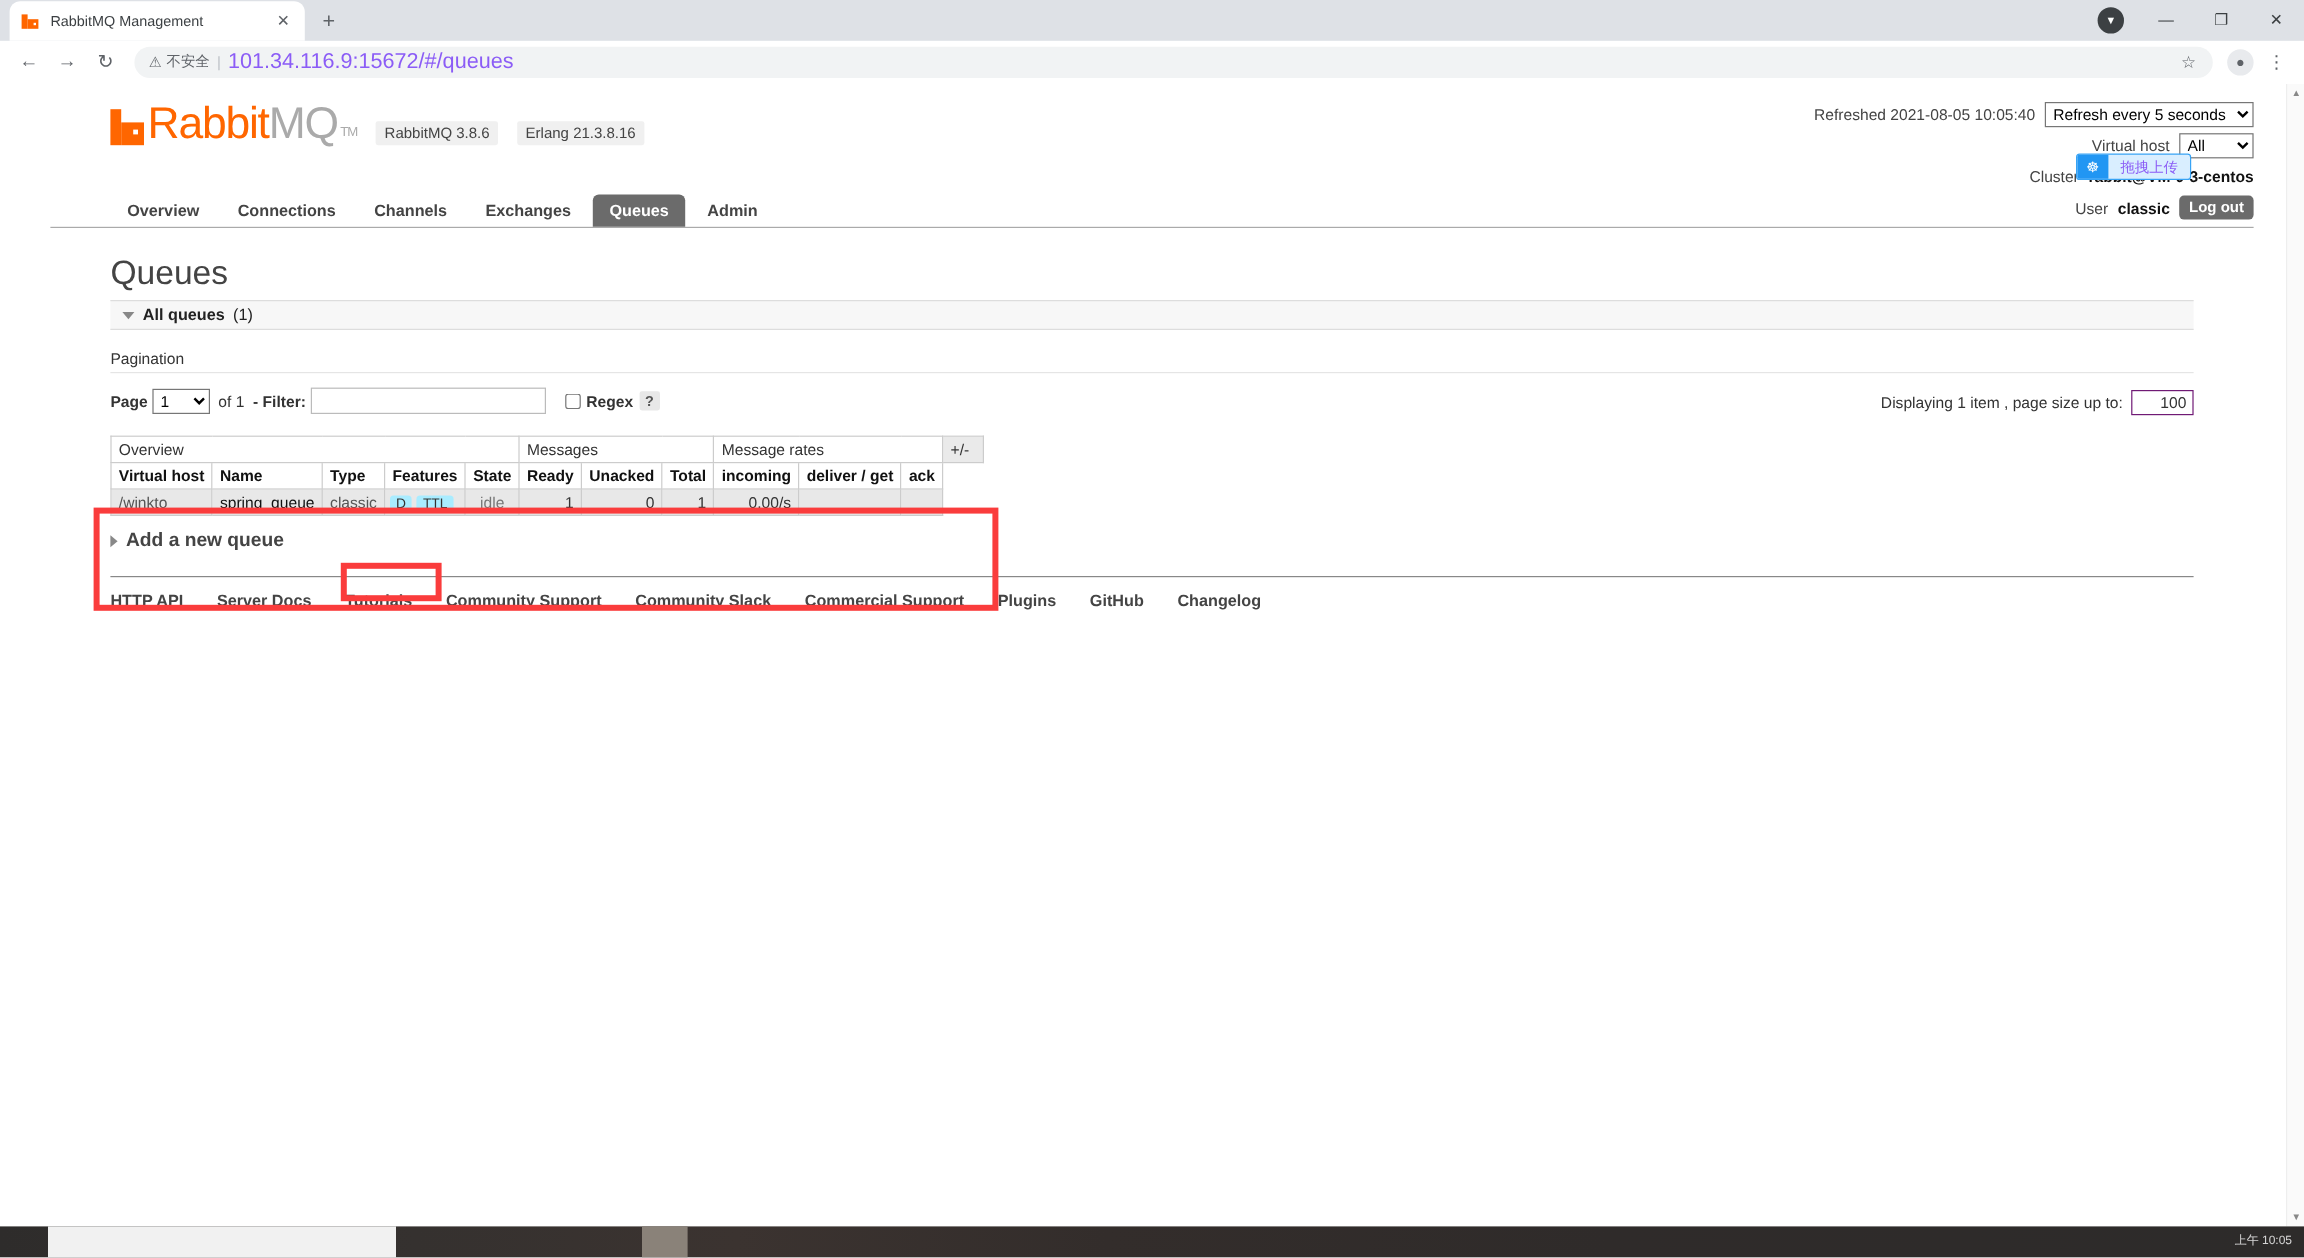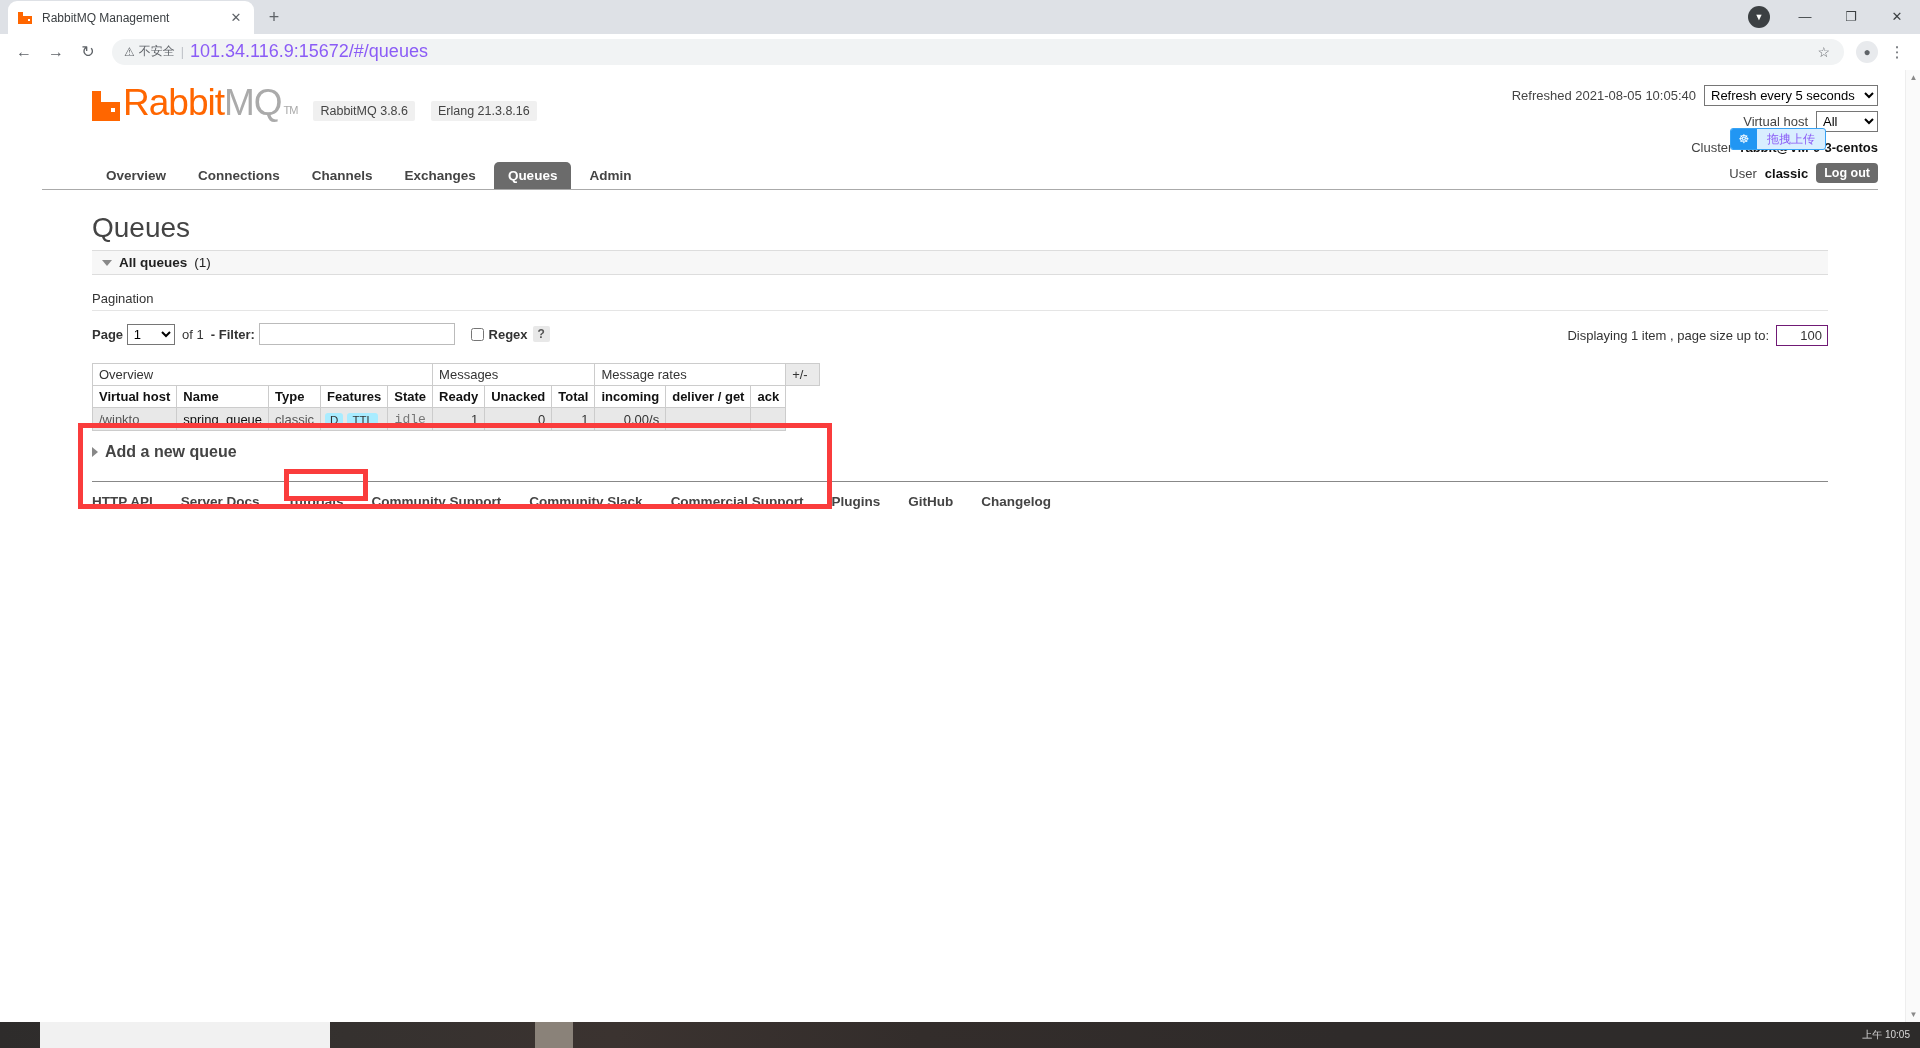--- a/index.html
+++ b/index.html
@@ -302,21 +302,21 @@
     display:inline-block;
     background: #a9ecff;
     color:#333;
     font-size: 11.5px;
     padding: 1px 5px;
     border-radius: 3px;
     margin-right: 4px;
   }
   .state-cell { text-align:center !important; }
   .state-cell .idle {
-    color:#777; border-bottom: 1px dotted #999; cursor:help;font-family:Liberation Mono, monospace;
+    color:#777; border-bottom: 1px dotted #999; cursor:help;
   }
 
   
   .annot-outer {
     position: absolute;
     left: 36px; top: 353px;
     width: 754px; height: 86px;
     border: 5px solid #fa3c3c;
     pointer-events: none;
     z-index: 30;

